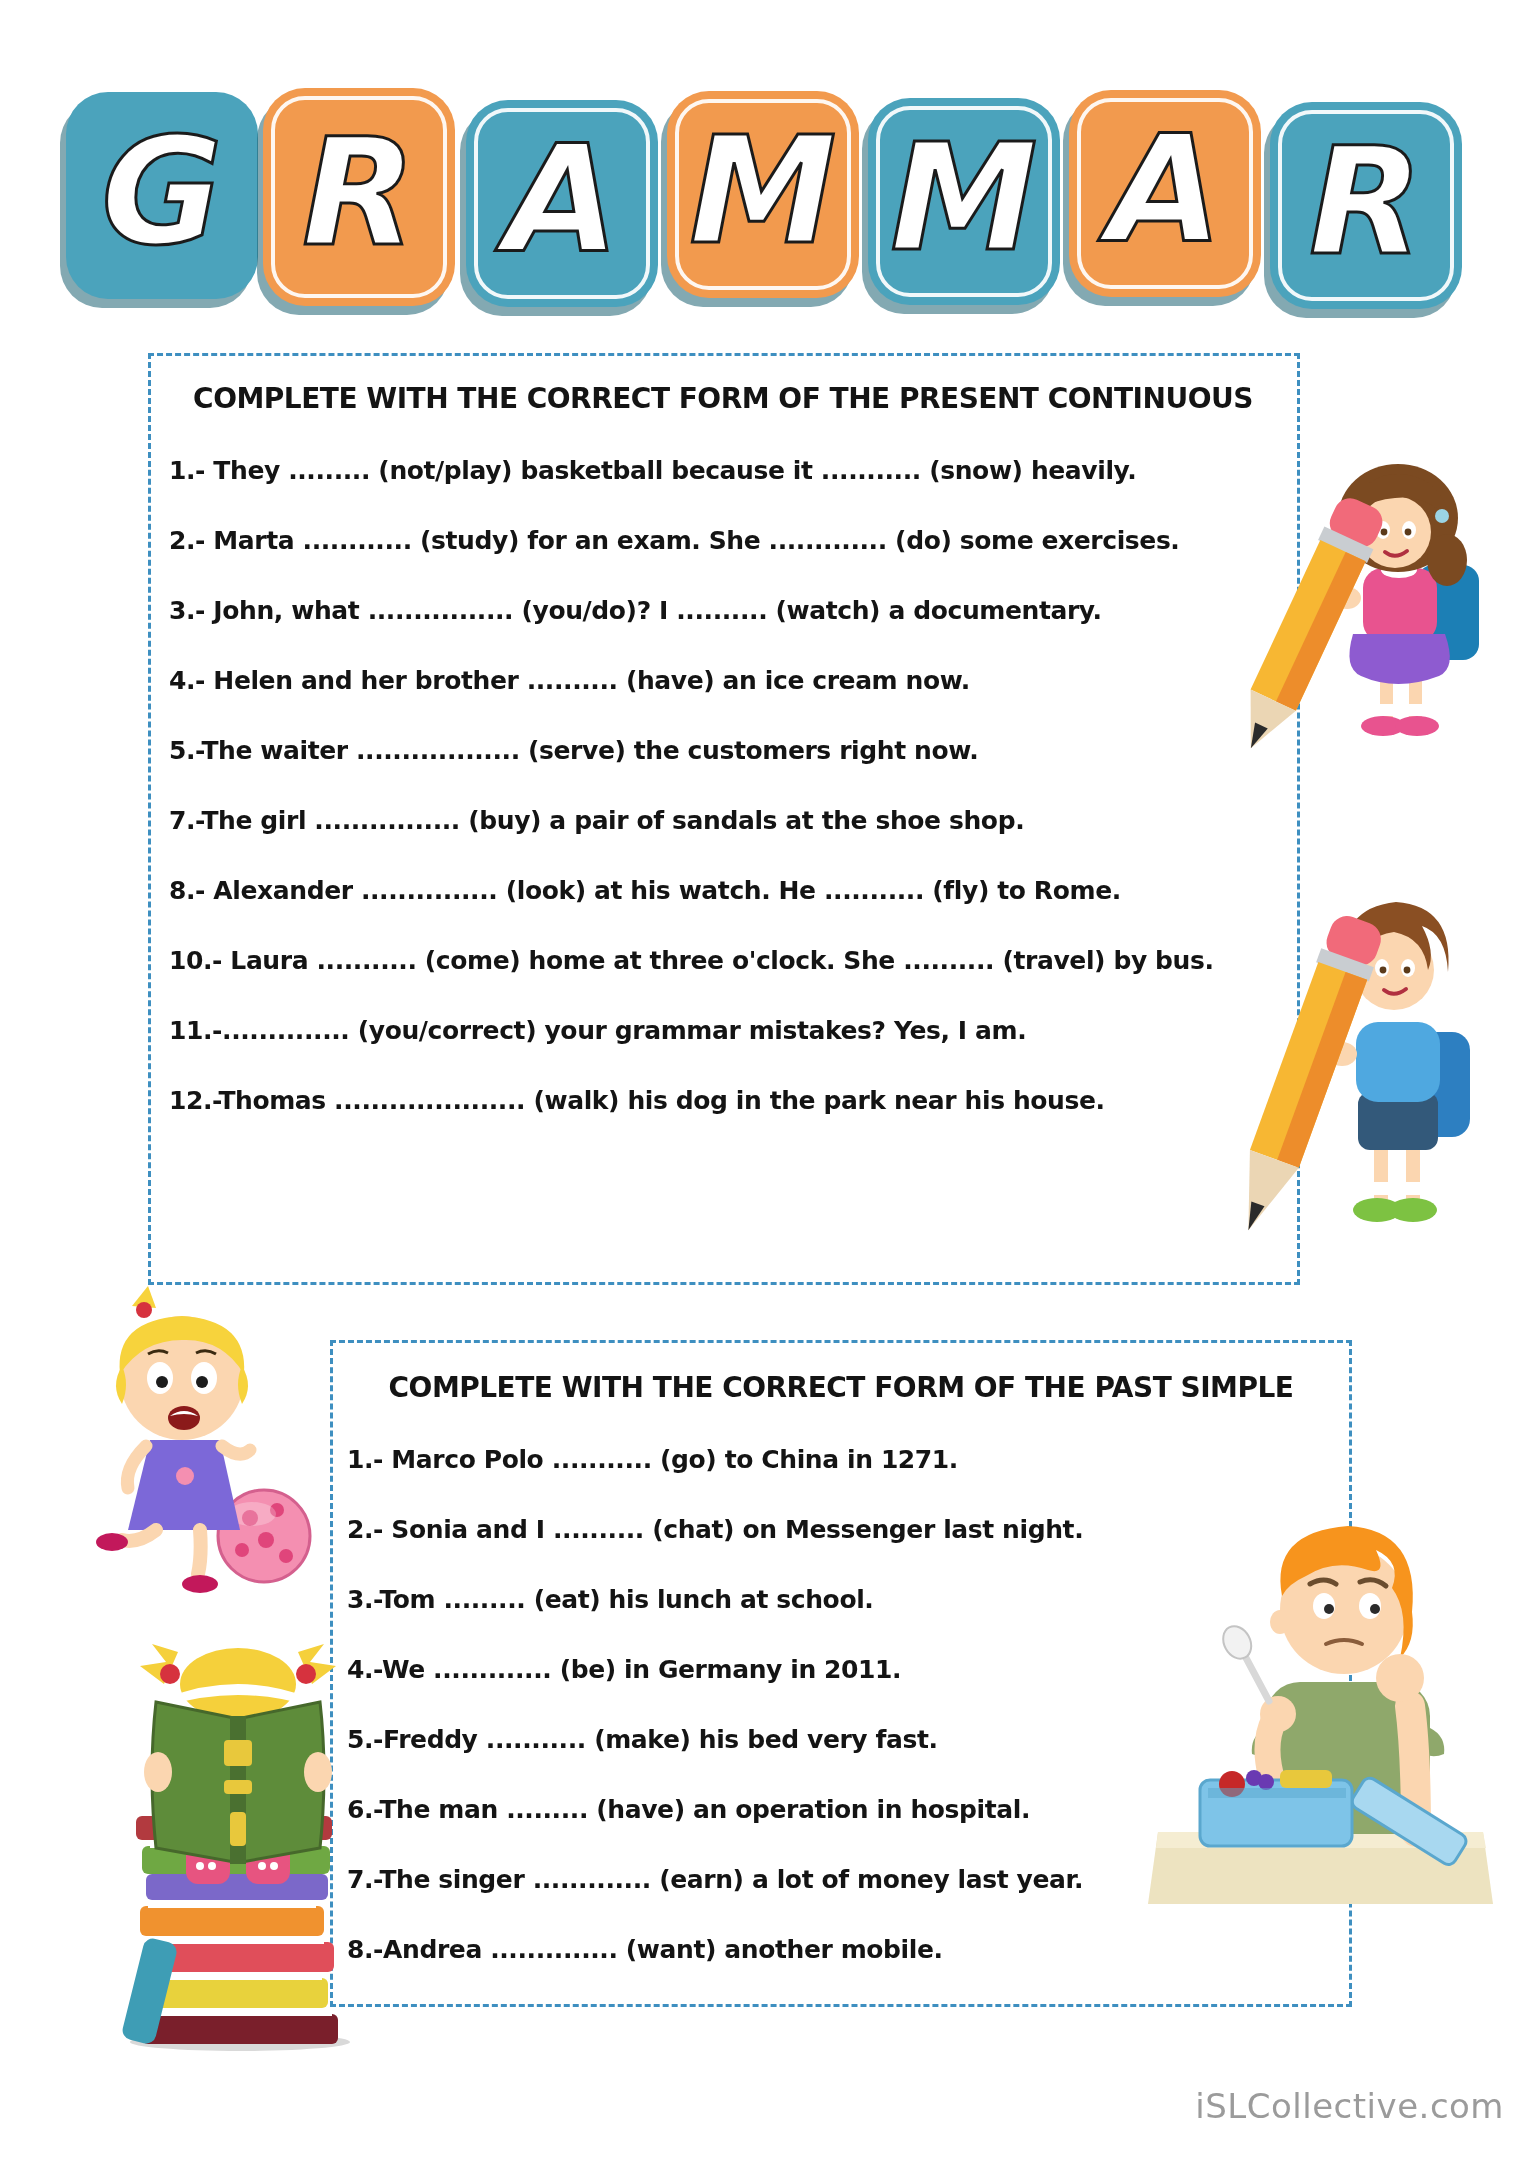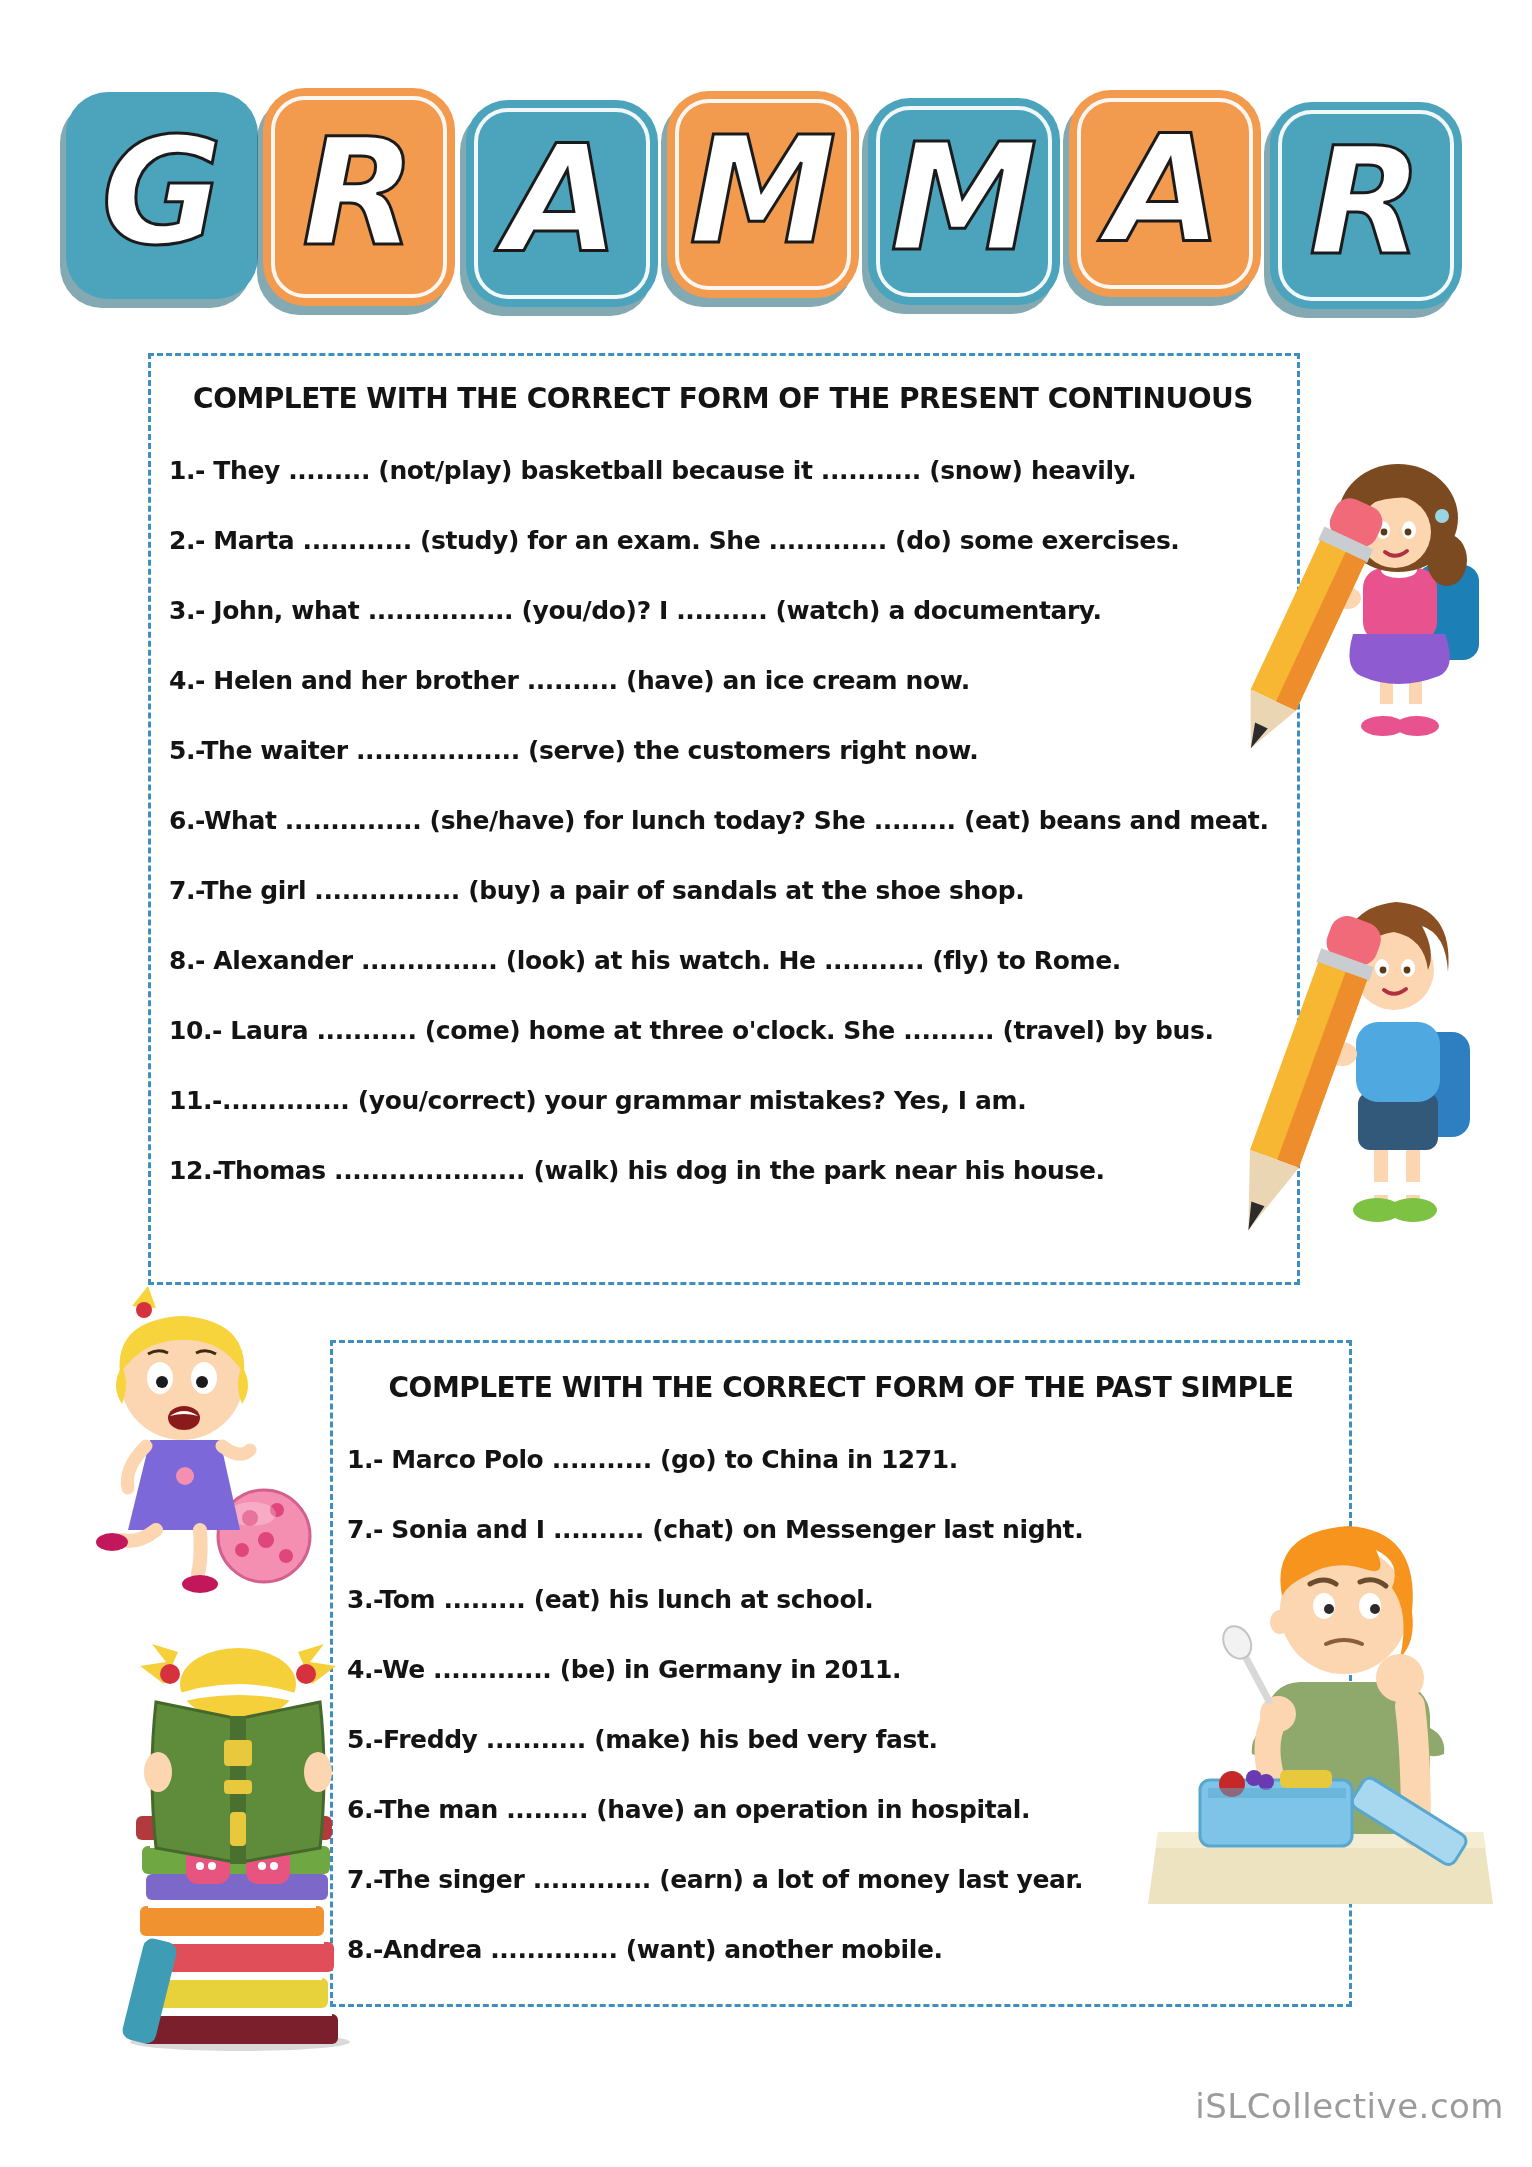--- a/index.html
+++ b/index.html
@@ -81,32 +81,31 @@
       </div>
   </div>
 
   <div id="box1" class="ex-box">
     <div class="ex-heading">COMPLETE WITH THE CORRECT FORM OF THE PRESENT CONTINUOUS</div>
     <div class="ex-item">1.- They ......... (not/play) basketball because it ........... (snow) heavily.</div>
     <div class="ex-item">2.- Marta ............ (study) for an exam. She ............. (do) some exercises.</div>
     <div class="ex-item">3.- John, what ................ (you/do)?  I .......... (watch) a documentary.</div>
     <div class="ex-item">4.- Helen and her brother .......... (have) an ice cream now.</div>
     <div class="ex-item">5.-The waiter .................. (serve) the customers right now.</div>
-    <div class="ex-item">6.-What ............... (she/have) for lunch today? She ......... (eat) beans and meat.</div>
     <div class="ex-item">7.-The girl ................ (buy) a pair of sandals at the shoe shop.</div>
     <div class="ex-item">8.- Alexander ............... (look) at his watch. He ........... (fly) to Rome.</div>
     <div class="ex-item">10.- Laura ........... (come) home at three o'clock. She .......... (travel) by bus.</div>
     <div class="ex-item">11.-.............. (you/correct) your grammar mistakes? Yes, I am.</div>
     <div class="ex-item">12.-Thomas ..................... (walk) his dog in the park near his house.</div>
   </div>
 
   <div id="box2" class="ex-box">
     <div class="ex-heading">COMPLETE WITH THE CORRECT FORM OF THE PAST SIMPLE</div>
     <div class="ex-item">1.- Marco Polo ........... (go) to China in 1271.</div>
-    <div class="ex-item">7.- Sonia and I .......... (chat) on Messenger last night.</div>
+    <div class="ex-item">2.- Sonia and I .......... (chat) on Messenger last night.</div>
     <div class="ex-item">3.-Tom ......... (eat) his lunch at school.</div>
     <div class="ex-item">4.-We ............. (be) in Germany in 2011.</div>
     <div class="ex-item">5.-Freddy ........... (make) his bed very fast.</div>
     <div class="ex-item">6.-The man ......... (have) an operation in hospital.</div>
     <div class="ex-item">7.-The singer ............. (earn) a lot of money last year.</div>
     <div class="ex-item">8.-Andrea .............. (want) another mobile.</div>
   </div>
 
   <svg class="illus" style="left:1195px;top:420px;" width="300" height="355" viewBox="0 0 300 355">
     <g>

